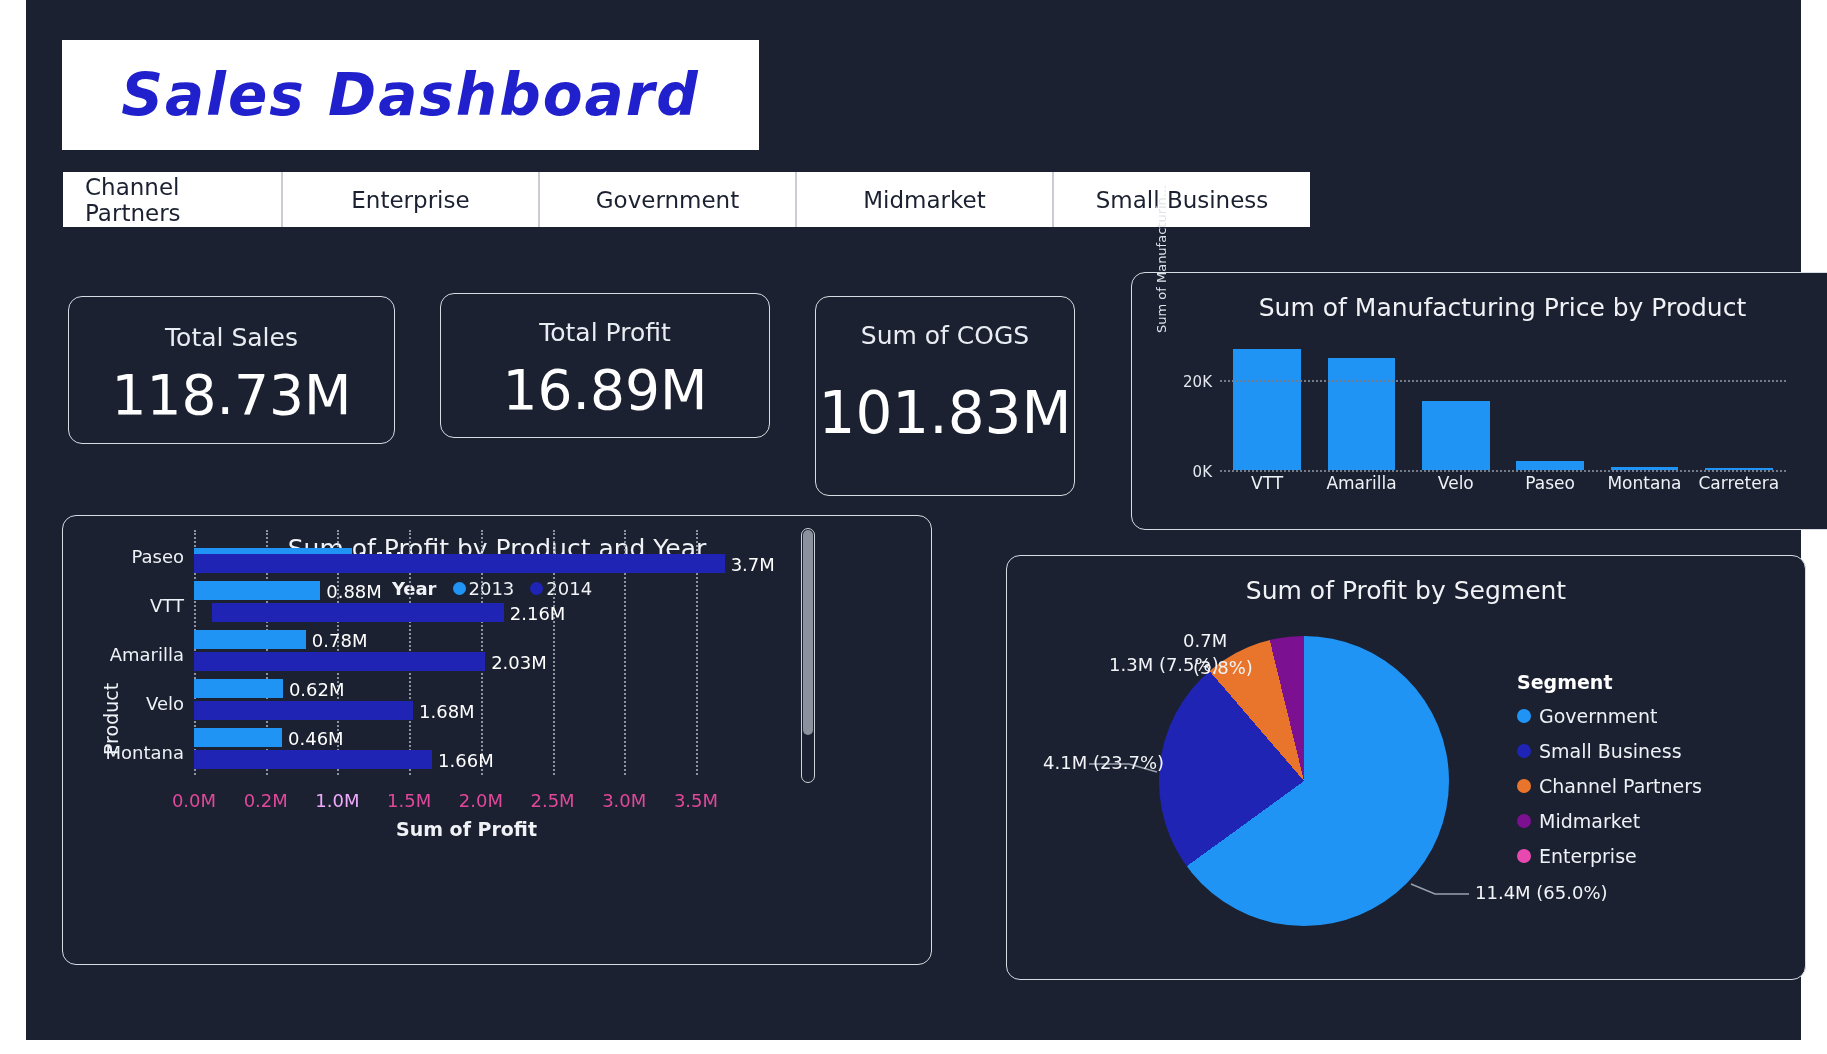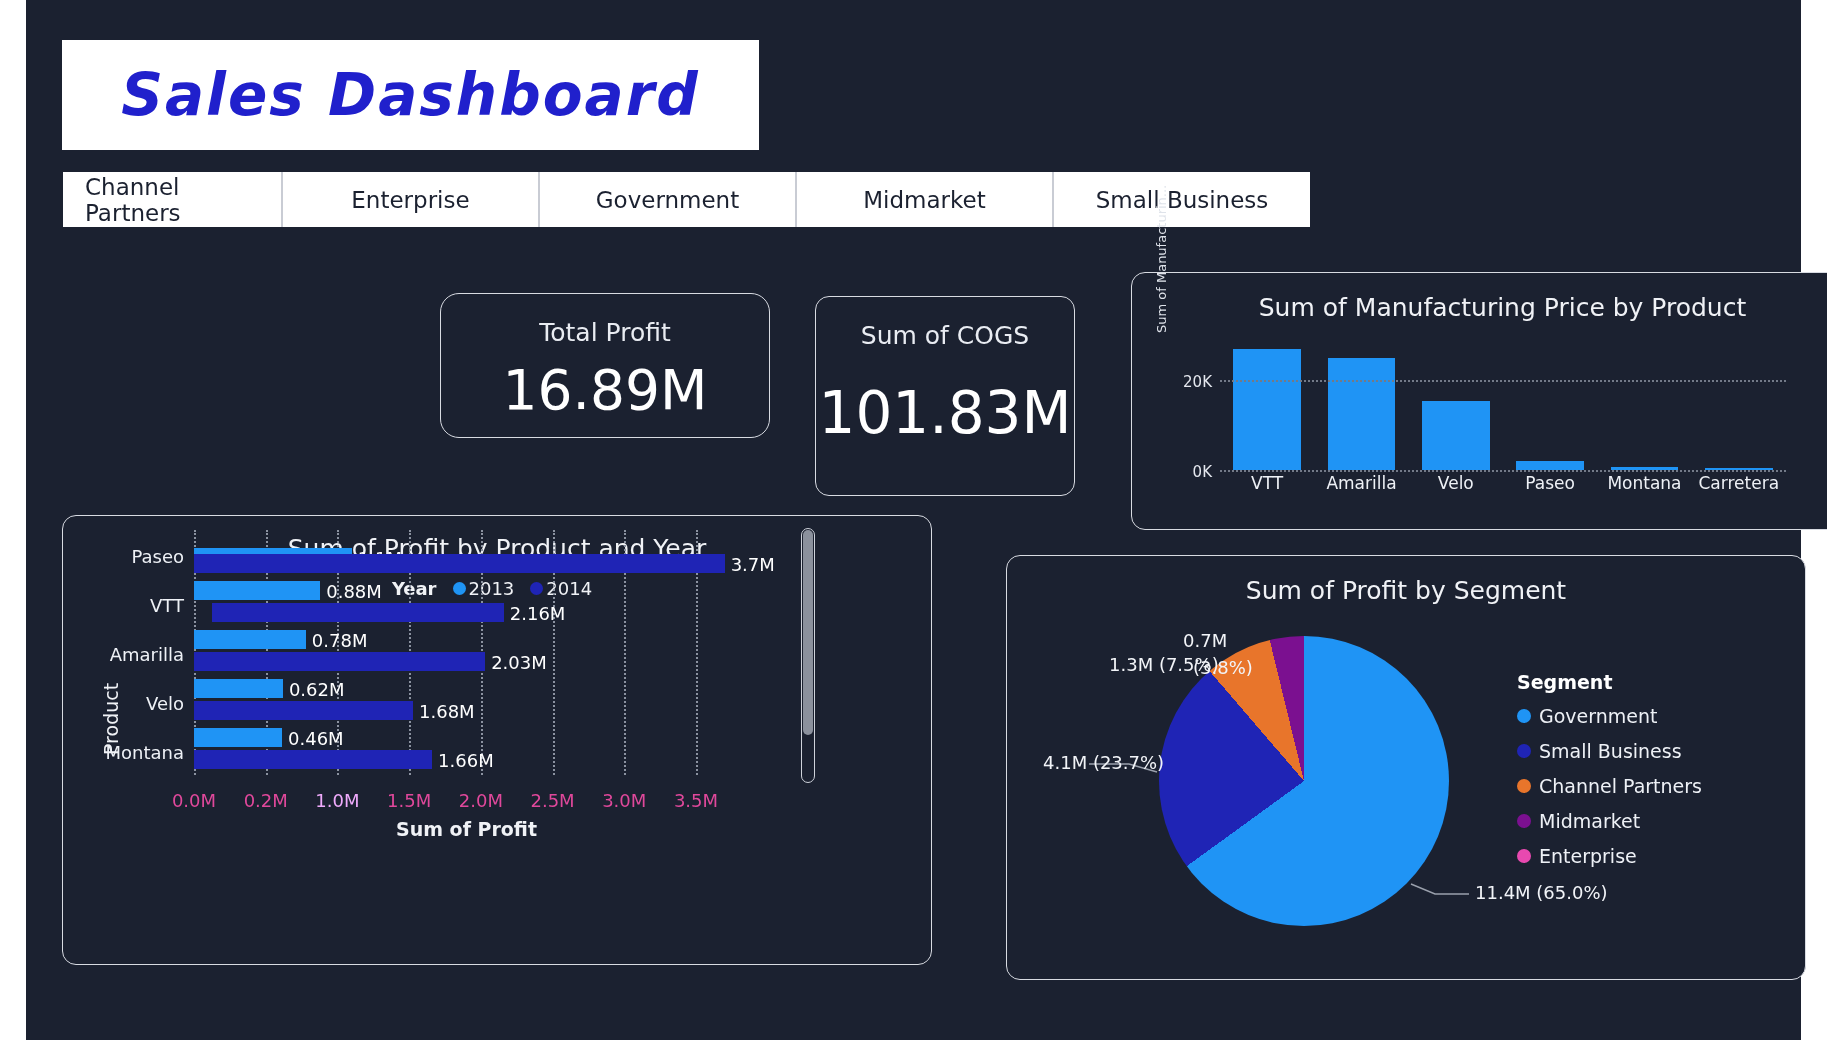--- a/index.html
+++ b/index.html
@@ -271,22 +271,26 @@
     </div>
 
     <div class="tabs">
       <div class="tab" style="width:220px">Channel Partners</div>
       <div class="tab" style="width:257px">Enterprise</div>
       <div class="tab" style="width:257px">Government</div>
       <div class="tab" style="width:257px">Midmarket</div>
       <div class="tab" style="width:256px">Small Business</div>
     </div>
 
-
-    <div class="card" style="left:414px; top:293px; width:330px; height:145px;border-radius:19px;">
+    <div class="card" style="left:42px; top:296px; width:327px; height:148px;">
+      <div class="kpi-title" style="top:26px;">Total Sales</div>
+      <div class="kpi-value" style="top:66px;">118.73M</div>
+    </div>
+
+    <div class="card" style="left:414px; top:293px; width:330px; height:145px;">
       <div class="kpi-title" style="top:24px;">Total Profit</div>
       <div class="kpi-value" style="top:64px;">16.89M</div>
     </div>
 
     <div class="card" style="left:789px; top:296px; width:260px; height:200px;">
       <div class="kpi-title" style="top:24px;">Sum of COGS</div>
       <div class="kpi-value" style="top:82px; font-size:58px;">101.83M</div>
     </div>
 
     <div class="card" id="col-chart">

